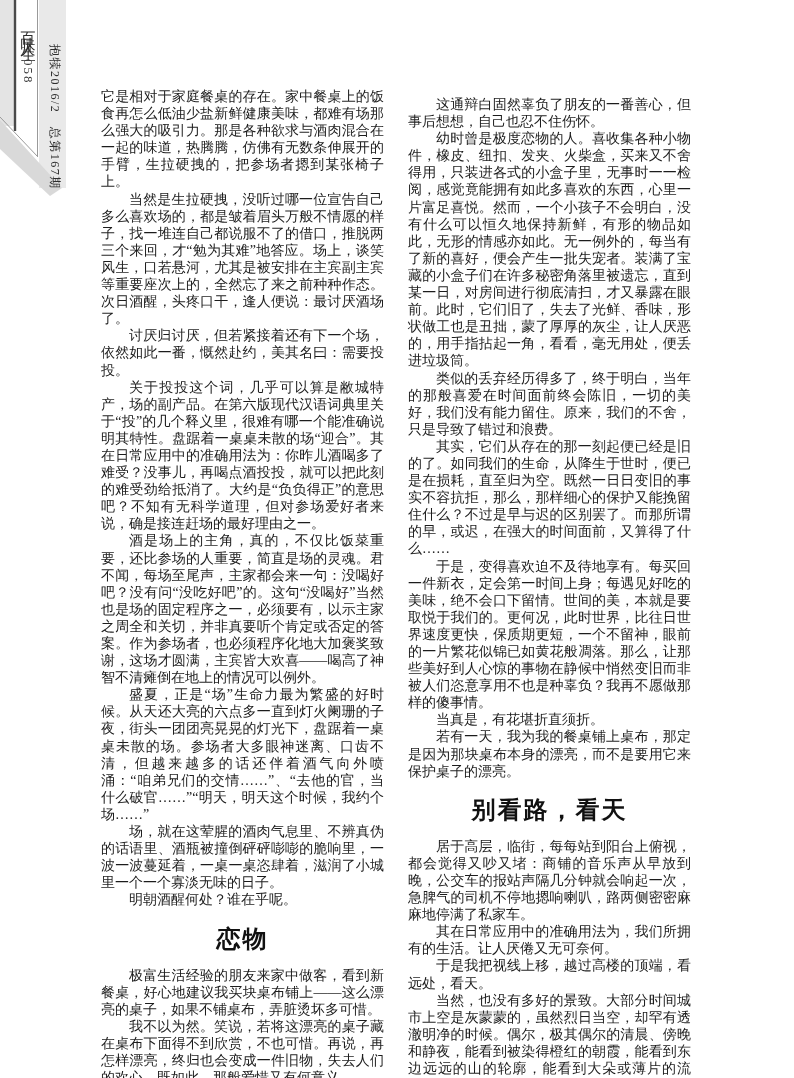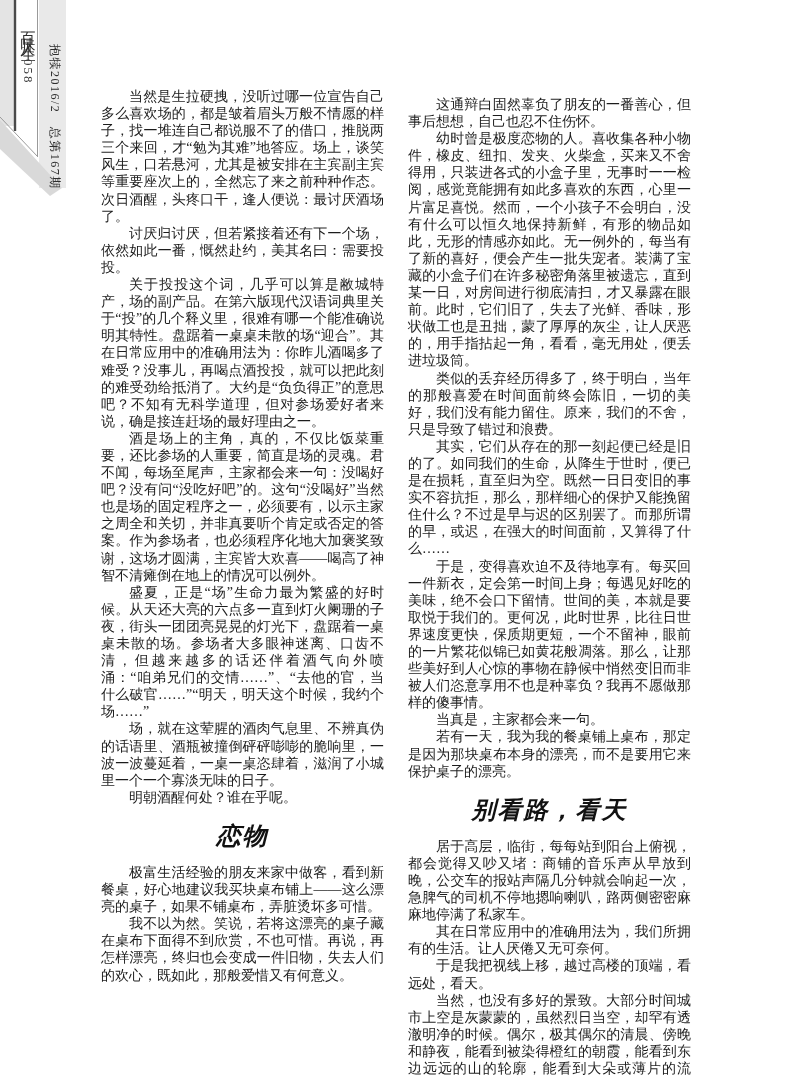--- a/index.html
+++ b/index.html
@@ -45,21 +45,20 @@
   .col p{margin:0;text-indent:2em;}
   .col p.noindent{text-indent:0;}
   .col h2{
     margin:15px 0 13px;
     text-align:center;
     font-size:24px;
     font-weight:bold;
     letter-spacing:2px;
     line-height:30px;
     color:#111;
-    font-style:italic;
   }
 </style>
 </head>
 <body>
 
 <div class="page">
 
   <svg class="sidebar-svg" width="110" height="230" viewBox="0 0 110 230" aria-hidden="true">
     <rect x="0" y="0" width="15" height="126" fill="#e4e4e4"></rect>
     <rect x="39" y="0" width="27" height="188" fill="#e9e9e9"></rect>
@@ -71,38 +70,39 @@
   </svg>
 
   <div class="tab-text">
     <span>百味人生</span>
     <span class="pagenum">058</span>
   </div>
 
   <div class="issue-text">抱犊2016/2　总第167期</div>
 
   <div class="col" id="col1">
+      <p class="noindent">它是相对于家庭餐桌的存在。家中餐桌上的饭食再怎么低油少盐新鲜健康美味，都难有场那么强大的吸引力。那是各种欲求与酒肉混合在一起的味道，热腾腾，仿佛有无数条伸展开的手臂，生拉硬拽的，把参场者摁到某张椅子上。</p>
       <p>当然是生拉硬拽，没听过哪一位宣告自己多么喜欢场的，都是皱着眉头万般不情愿的样子，找一堆连自己都说服不了的借口，推脱两三个来回，才“勉为其难”地答应。场上，谈笑风生，口若悬河，尤其是被安排在主宾副主宾等重要座次上的，全然忘了来之前种种作态。次日酒醒，头疼口干，逢人便说：最讨厌酒场了。</p>
       <p>讨厌归讨厌，但若紧接着还有下一个场，依然如此一番，慨然赴约，美其名曰：需要投投。</p>
       <p>关于投投这个词，几乎可以算是敝城特产，场的副产品。在第六版现代汉语词典里关于“投”的几个释义里，很难有哪一个能准确说明其特性。盘踞着一桌桌未散的场“迎合”。其在日常应用中的准确用法为：你昨儿酒喝多了难受？没事儿，再喝点酒投投，就可以把此刻的难受劲给抵消了。大约是“负负得正”的意思吧？不知有无科学道理，但对参场爱好者来说，确是接连赶场的最好理由之一。</p>
       <p>酒是场上的主角，真的，不仅比饭菜重要，还比参场的人重要，简直是场的灵魂。君不闻，每场至尾声，主家都会来一句：没喝好吧？没有问“没吃好吧”的。这句“没喝好”当然也是场的固定程序之一，必须要有，以示主家之周全和关切，并非真要听个肯定或否定的答案。作为参场者，也必须程序化地大加褒奖致谢，这场才圆满，主宾皆大欢喜——喝高了神智不清瘫倒在地上的情况可以例外。</p>
       <p>盛夏，正是“场”生命力最为繁盛的好时候。从天还大亮的六点多一直到灯火阑珊的子夜，街头一团团亮晃晃的灯光下，盘踞着一桌桌未散的场。参场者大多眼神迷离、口齿不清，但越来越多的话还伴着酒气向外喷涌：“咱弟兄们的交情……”、“去他的官，当什么破官……”“明天，明天这个时候，我约个场……”</p>
       <p>场，就在这荤腥的酒肉气息里、不辨真伪的话语里、酒瓶被撞倒砰砰嘭嘭的脆响里，一波一波蔓延着，一桌一桌恣肆着，滋润了小城里一个一个寡淡无味的日子。</p>
       <p>明朝酒醒何处？谁在乎呢。</p>
       <h2>恋物</h2>
       <p>极富生活经验的朋友来家中做客，看到新餐桌，好心地建议我买块桌布铺上——这么漂亮的桌子，如果不铺桌布，弄脏烫坏多可惜。</p>
       <p>我不以为然。笑说，若将这漂亮的桌子藏在桌布下面得不到欣赏，不也可惜。再说，再怎样漂亮，终归也会变成一件旧物，失去人们的欢心，既如此，那般爱惜又有何意义。</p>
     </div>
   <div class="col" id="col2">
       <p>这通辩白固然辜负了朋友的一番善心，但事后想想，自己也忍不住伤怀。</p>
       <p>幼时曾是极度恋物的人。喜收集各种小物件，橡皮、纽扣、发夹、火柴盒，买来又不舍得用，只装进各式的小盒子里，无事时一一检阅，感觉竟能拥有如此多喜欢的东西，心里一片富足喜悦。然而，一个小孩子不会明白，没有什么可以恒久地保持新鲜，有形的物品如此，无形的情感亦如此。无一例外的，每当有了新的喜好，便会产生一批失宠者。装满了宝藏的小盒子们在许多秘密角落里被遗忘，直到某一日，对房间进行彻底清扫，才又暴露在眼前。此时，它们旧了，失去了光鲜、香味，形状做工也是丑拙，蒙了厚厚的灰尘，让人厌恶的，用手指拈起一角，看看，毫无用处，便丢进垃圾筒。</p>
       <p>类似的丢弃经历得多了，终于明白，当年的那般喜爱在时间面前终会陈旧，一切的美好，我们没有能力留住。原来，我们的不舍，只是导致了错过和浪费。</p>
       <p>其实，它们从存在的那一刻起便已经是旧的了。如同我们的生命，从降生于世时，便已是在损耗，直至归为空。既然一日日变旧的事实不容抗拒，那么，那样细心的保护又能挽留住什么？不过是早与迟的区别罢了。而那所谓的早，或迟，在强大的时间面前，又算得了什么……</p>
       <p>于是，变得喜欢迫不及待地享有。每买回一件新衣，定会第一时间上身；每遇见好吃的美味，绝不会口下留情。世间的美，本就是要取悦于我们的。更何况，此时世界，比往日世界速度更快，保质期更短，一个不留神，眼前的一片繁花似锦已如黄花般凋落。那么，让那些美好到人心惊的事物在静候中悄然变旧而非被人们恣意享用不也是种辜负？我再不愿做那样的傻事情。</p>
-      <p>当真是，主家都会来一句。</p>
+      <p>当真是，有花堪折直须折。</p>
       <p>若有一天，我为我的餐桌铺上桌布，那定是因为那块桌布本身的漂亮，而不是要用它来保护桌子的漂亮。</p>
       <h2>别看路，看天</h2>
       <p>居于高层，临街，每每站到阳台上俯视，都会觉得又吵又堵：商铺的音乐声从早放到晚，公交车的报站声隔几分钟就会响起一次，急脾气的司机不停地摁响喇叭，路两侧密密麻麻地停满了私家车。</p>
       <p>其在日常应用中的准确用法为，我们所拥有的生活。让人厌倦又无可奈何。</p>
       <p>于是我把视线上移，越过高楼的顶端，看远处，看天。</p>
       <p>当然，也没有多好的景致。大部分时间城市上空是灰蒙蒙的，虽然烈日当空，却罕有透澈明净的时候。偶尔，极其偶尔的清晨、傍晚和静夜，能看到被染得橙红的朝霞，能看到东边远远的山的轮廓，能看到大朵或薄片的流云，能看到几颗寂寞的星子。</p>
     </div>
 
 </div>
 

